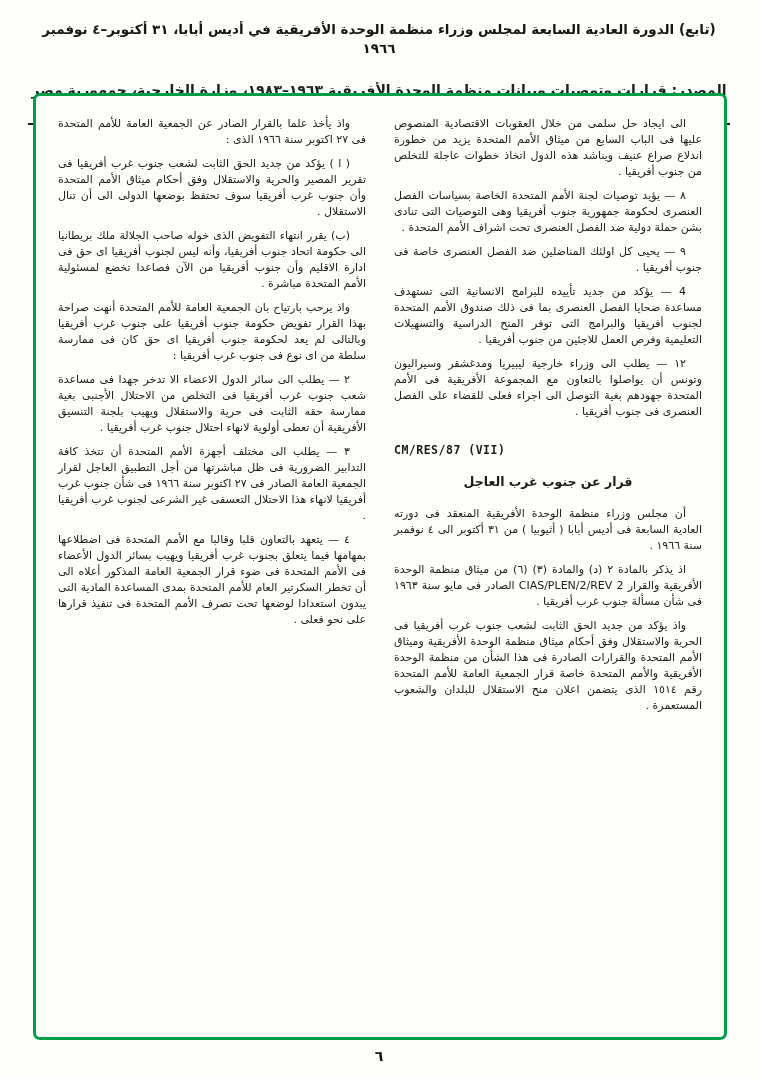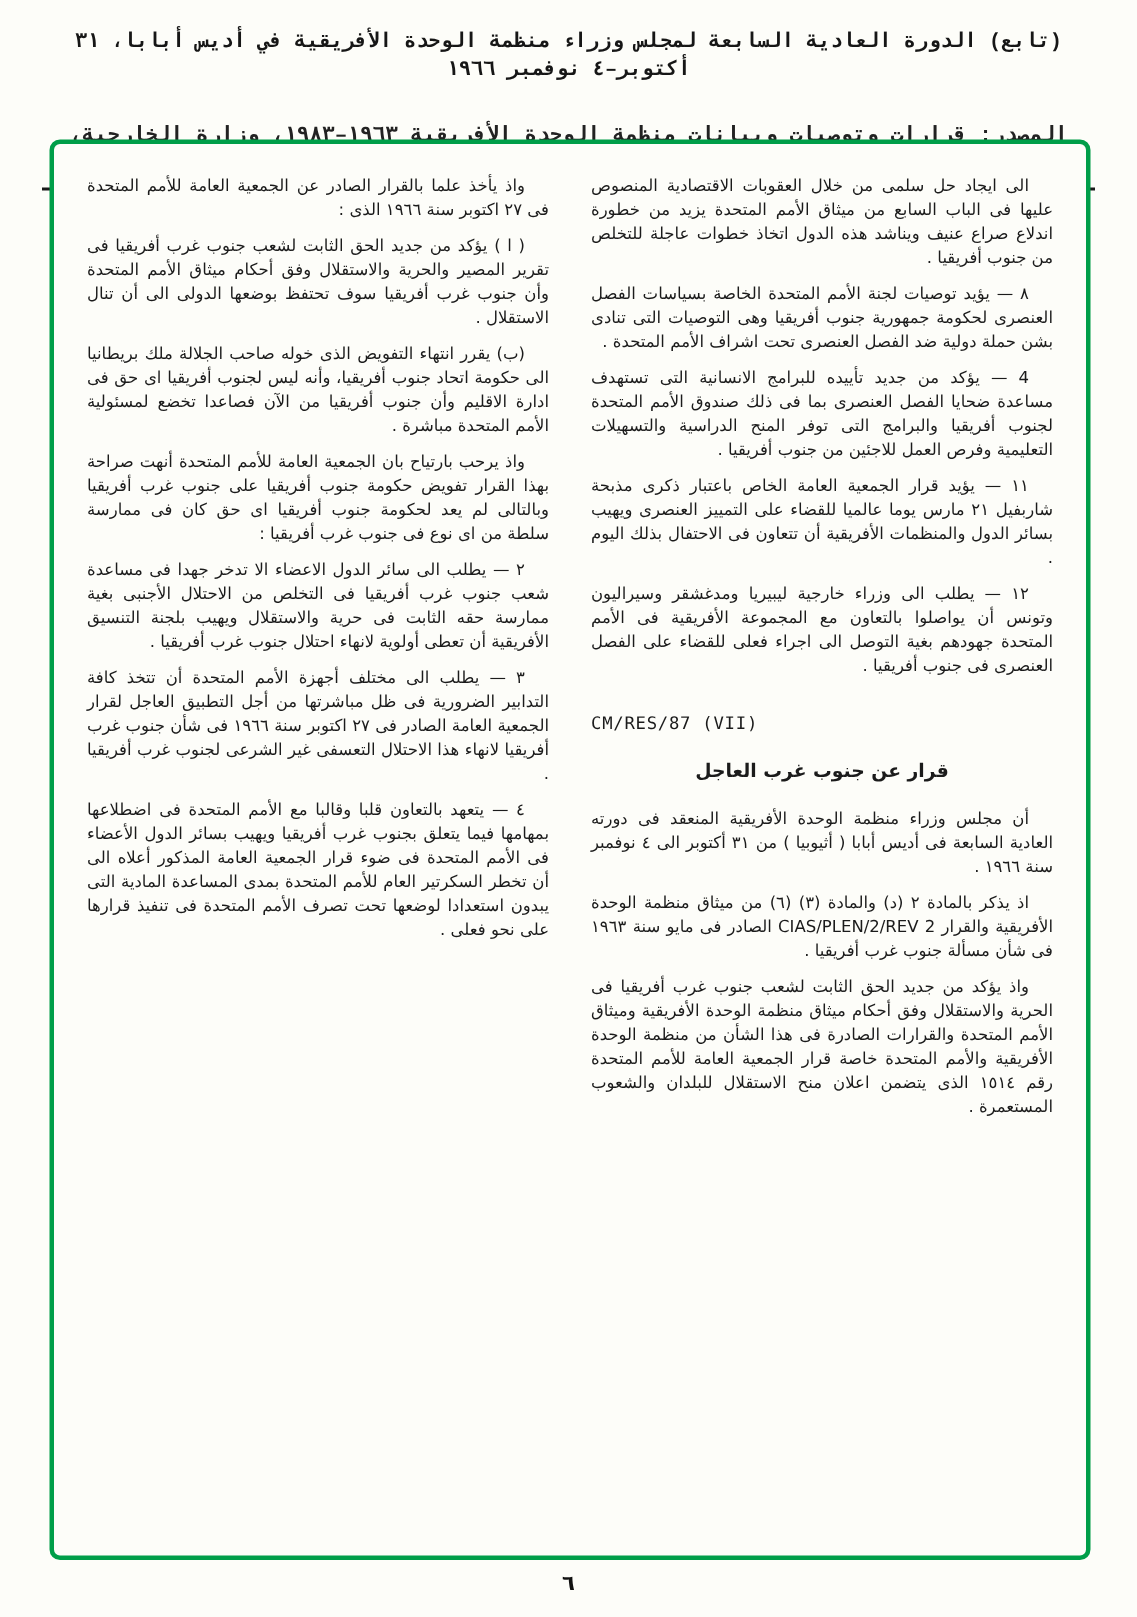--- a/index.html
+++ b/index.html
@@ -13,21 +13,20 @@
     width: 758px;
     height: 1078px;
     background: #fdfdf9;
     overflow: hidden;
     color: #161616;
   }
   .header {
     direction: rtl;
     text-align: center;
     padding: 20px 30px 0 30px;
-    font-family: Liberation Mono, monospace;
   }
   .header-title {
     font-size: 13.5px;
     font-weight: bold;
     line-height: 1.4;
   }
   .header-source {
     font-size: 14px;
     font-weight: bold;
     margin-top: 24px;
@@ -66,21 +65,21 @@
   .para {
     text-align: justify;
     text-indent: 16px;
     margin-bottom: 8px;
   }
   .res-code {
     direction: ltr;
     text-align: left;
     text-indent: 0;
     font-family: "DejaVu Sans Mono", monospace;
-    font-weight: normal;
+    font-weight: bold;
     font-size: 11.5px;
     letter-spacing: 0.5px;
     margin: 22px 0 16px 0;
   }
   .section-heading {
     text-align: center;
     text-indent: 0;
     font-weight: bold;
     font-size: 12.5px;
     margin: 6px 0 16px 0;
@@ -107,22 +106,22 @@
   </div>
 
   <hr class="divider">
 
   <div class="frame" style="border-color: rgb(0, 158, 73);">
     <div class="columns">
 
       <div class="col">
         <p class="para">الى ايجاد حل سلمى من خلال العقوبات الاقتصادية المنصوص عليها فى الباب السابع من ميثاق الأمم المتحدة يزيد من خطورة اندلاع صراع عنيف ويناشد هذه الدول اتخاذ خطوات عاجلة للتخلص من جنوب أفريقيا .</p>
         <p class="para">٨ — يؤيد توصيات لجنة الأمم المتحدة الخاصة بسياسات الفصل العنصرى لحكومة جمهورية جنوب أفريقيا وهى التوصيات التى تنادى بشن حملة دولية ضد الفصل العنصرى تحت اشراف الأمم المتحدة .</p>
+        <p class="para">٩ — يحيى كل اولئك المناضلين ضد الفصل العنصرى خاصة فى جنوب أفريقيا .</p>
         <p class="para">4 — يؤكد من جديد تأييده للبرامج الانسانية التى تستهدف مساعدة ضحايا الفصل العنصرى بما فى ذلك صندوق الأمم المتحدة لجنوب أفريقيا والبرامج التى توفر المنح الدراسية والتسهيلات التعليمية وفرص العمل للاجئين من جنوب أفريقيا .</p>
-        <p class="para">١١ — يؤيد قرار الجمعية العامة الخاص باعتبار ذكرى مذبحة شاربفيل ٢١ مارس يوما عالميا للقضاء على التمييز العنصرى ويهيب بسائر الدول والمنظمات الأفريقية أن تتعاون فى الاحتفال بذلك اليوم .</p>
         <p class="para">١٢ — يطلب الى وزراء خارجية ليبيريا ومدغشقر وسيراليون وتونس أن يواصلوا بالتعاون مع المجموعة الأفريقية فى الأمم المتحدة جهودهم بغية التوصل الى اجراء فعلى للقضاء على الفصل العنصرى فى جنوب أفريقيا .</p>
         <p class="para res-code">CM/RES/87 (VII)</p>
         <p class="para section-heading">قرار عن جنوب غرب العاجل</p>
         <p class="para">أن مجلس وزراء منظمة الوحدة الأفريقية المنعقد فى دورته العادية السابعة فى أديس أبابا ( أثيوبيا ) من ٣١ أكتوبر الى ٤ نوفمبر سنة ١٩٦٦ .</p>
         <p class="para">اذ يذكر بالمادة ٢ (د) والمادة (٣) (٦) من ميثاق منظمة الوحدة الأفريقية والقرار CIAS/PLEN/2/REV 2 الصادر فى مايو سنة ١٩٦٣ فى شأن مسألة جنوب غرب أفريقيا .</p>
         <p class="para">واذ يؤكد من جديد الحق الثابت لشعب جنوب غرب أفريقيا فى الحرية والاستقلال وفق أحكام ميثاق منظمة الوحدة الأفريقية وميثاق الأمم المتحدة والقرارات الصادرة فى هذا الشأن من منظمة الوحدة الأفريقية والأمم المتحدة خاصة قرار الجمعية العامة للأمم المتحدة رقم ١٥١٤ الذى يتضمن اعلان منح الاستقلال للبلدان والشعوب المستعمرة .</p>
       </div>
 
       <div class="col">
         <p class="para">واذ يأخذ علما بالقرار الصادر عن الجمعية العامة للأمم المتحدة فى ٢٧ اكتوبر سنة ١٩٦٦ الذى :</p>

